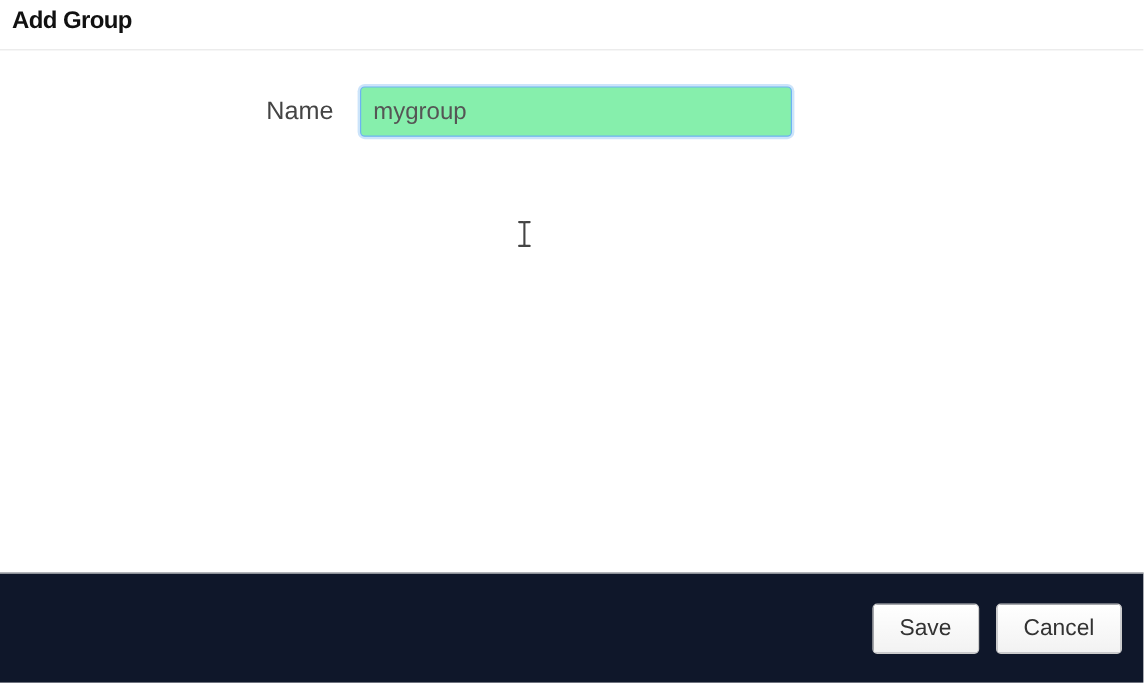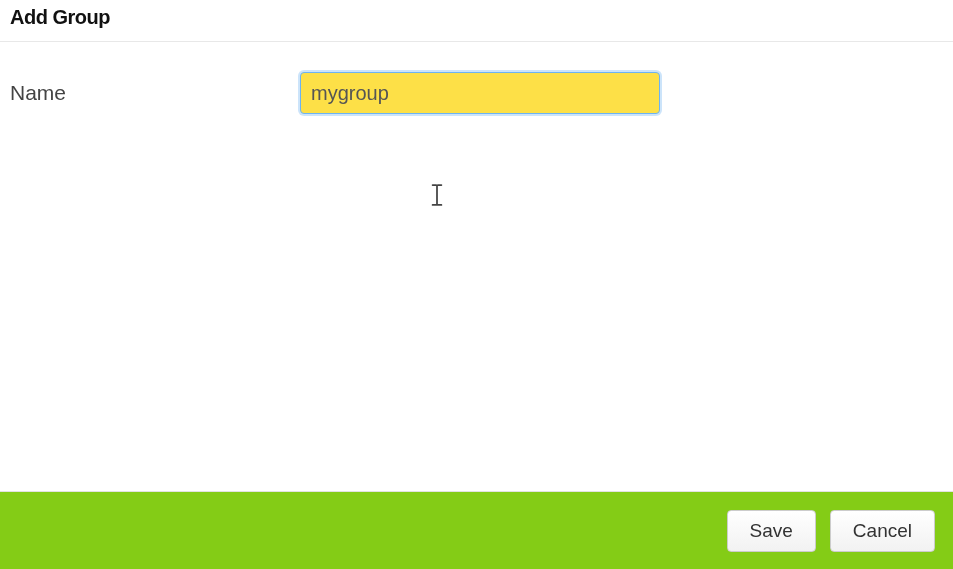--- a/index.html
+++ b/index.html
@@ -28,46 +28,47 @@
     .form-area {
       padding: 30px 10px 10px 10px;
     }
     .form-row {
       display: flex;
       align-items: center;
       margin-bottom: 32px;
     }
     .form-label {
       width: 290px;
+      text-align: right;
       padding-right: 22px;
       font-size: 21px;
       color: #444444;
     }
     .form-input {
       width: 360px;
       height: 42px;
       border: 1px solid #cccccc;
       border-radius: 4px;
       font-size: 20px;
       color: #555555;
       padding: 0 10px;
-      background: #fde047;
+      background: #86efac;
     }
     .form-input.focused {
       border: 1px solid #6db3f2;
       box-shadow: 0 0 0 2px rgba(109,179,242,0.35);
       outline: none;
     }
     .footer {
       position: absolute;
       bottom: 0;
       left: 0;
       right: 0;
-      height: 78px;
-      background: #84cc16;
+      height: 92px;
+      background: #0f172a;
       border-top: 1px solid #e2e2e2;
       display: flex;
       justify-content: flex-end;
       align-items: center;
       padding-right: 18px;
       gap: 14px;
     }
     .btn {
       min-width: 80px;
       height: 42px;

